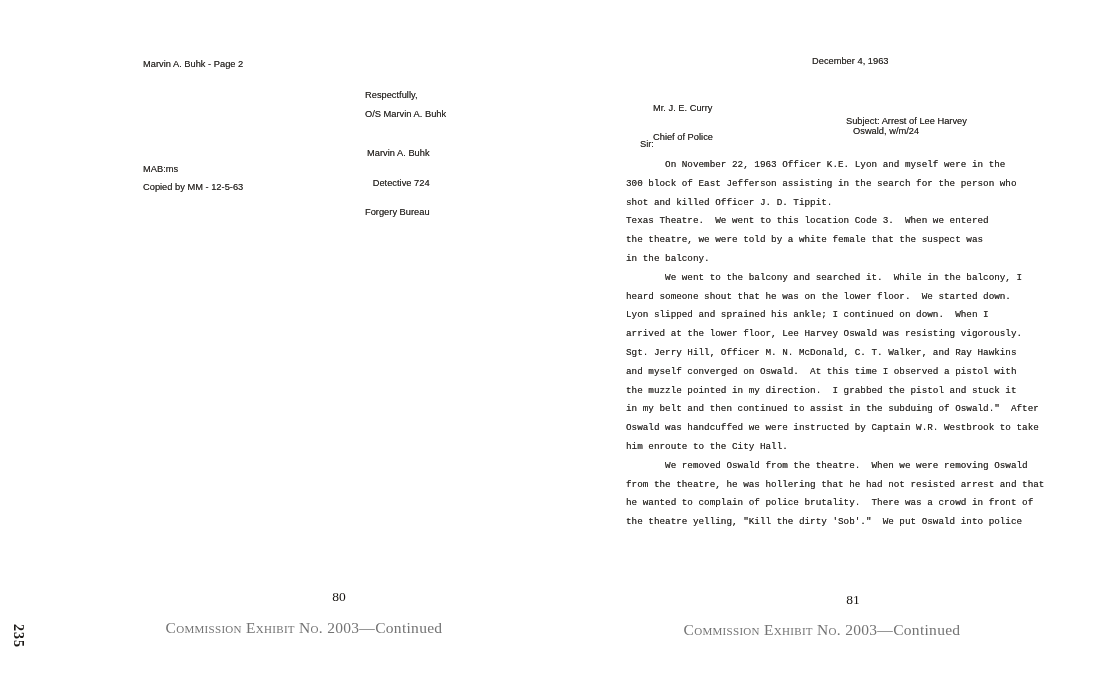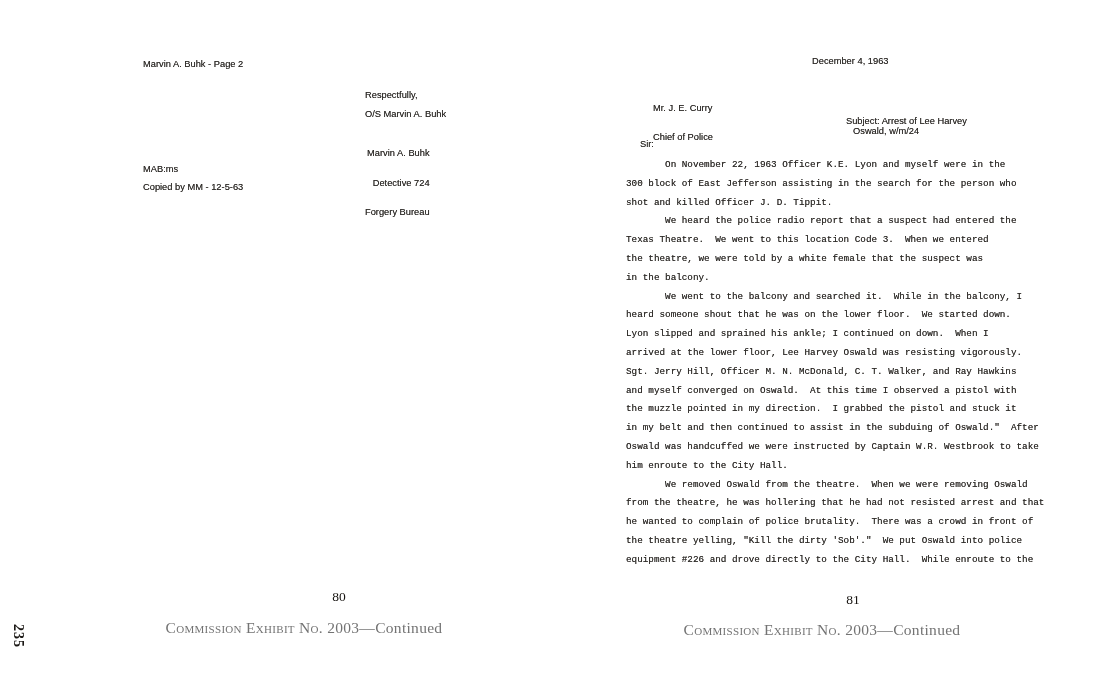--- a/index.html
+++ b/index.html
@@ -129,39 +129,37 @@
     <div class="typew" style="left:810px; top:116px;margin-left:36px;">Subject: Arrest of Lee Harvey</div>
 
     <div class="typew" style="left:853px; top:125.5px;">Oswald, w/m/24</div>
 
     <div class="typew" style="left:640px; top:139px;">Sir:</div>
 
     <div class="body-lines">
       <div class="bline">       On November 22, 1963 Officer K.E. Lyon and myself were in the</div>
       <div class="bline">300 block of East Jefferson assisting in the search for the person who</div>
       <div class="bline">shot and killed Officer J. D. Tippit.</div>
-      <div class="bline">       We heard the police radio report that a suspect had entered the</div>
       <div class="bline">Texas Theatre.  We went to this location Code 3.  When we entered</div>
       <div class="bline">the theatre, we were told by a white female that the suspect was</div>
       <div class="bline">in the balcony.</div>
       <div class="bline">       We went to the balcony and searched it.  While in the balcony, I</div>
       <div class="bline">heard someone shout that he was on the lower floor.  We started down.</div>
       <div class="bline">Lyon slipped and sprained his ankle; I continued on down.  When I</div>
       <div class="bline">arrived at the lower floor, Lee Harvey Oswald was resisting vigorously.</div>
       <div class="bline">Sgt. Jerry Hill, Officer M. N. McDonald, C. T. Walker, and Ray Hawkins</div>
       <div class="bline">and myself converged on Oswald.  At this time I observed a pistol with</div>
       <div class="bline">the muzzle pointed in my direction.  I grabbed the pistol and stuck it</div>
       <div class="bline">in my belt and then continued to assist in the subduing of Oswald."  After</div>
       <div class="bline">Oswald was handcuffed we were instructed by Captain W.R. Westbrook to take</div>
       <div class="bline">him enroute to the City Hall.</div>
       <div class="bline">       We removed Oswald from the theatre.  When we were removing Oswald</div>
       <div class="bline">from the theatre, he was hollering that he had not resisted arrest and that</div>
       <div class="bline">he wanted to complain of police brutality.  There was a crowd in front of</div>
       <div class="bline">the theatre yelling, "Kill the dirty 'Sob'."  We put Oswald into police</div>
-      <div class="bline">equipment #226 and drove directly to the City Hall.  While enroute to the</div>
     </div>
 
     <div class="pagenum" style="left:836px; top:592px;">81</div>
 
     <div class="exhibit-caption" style="left:666px; top:621px;">
       <span class="sc">Commission Exhibit No.</span><span> 2003—Continued</span>
     </div>
   </div>
 
 </div>

